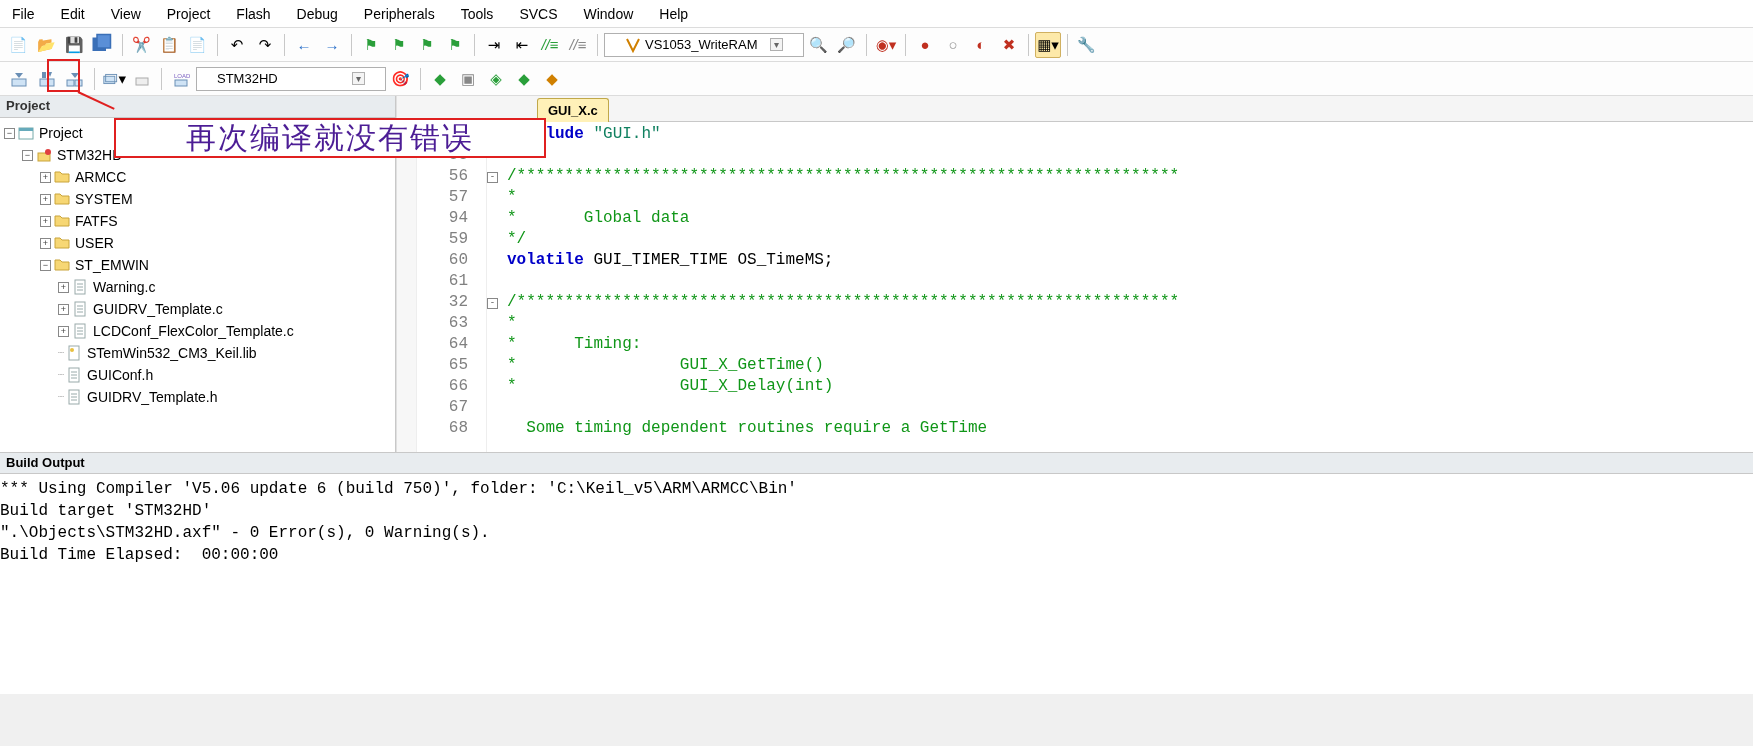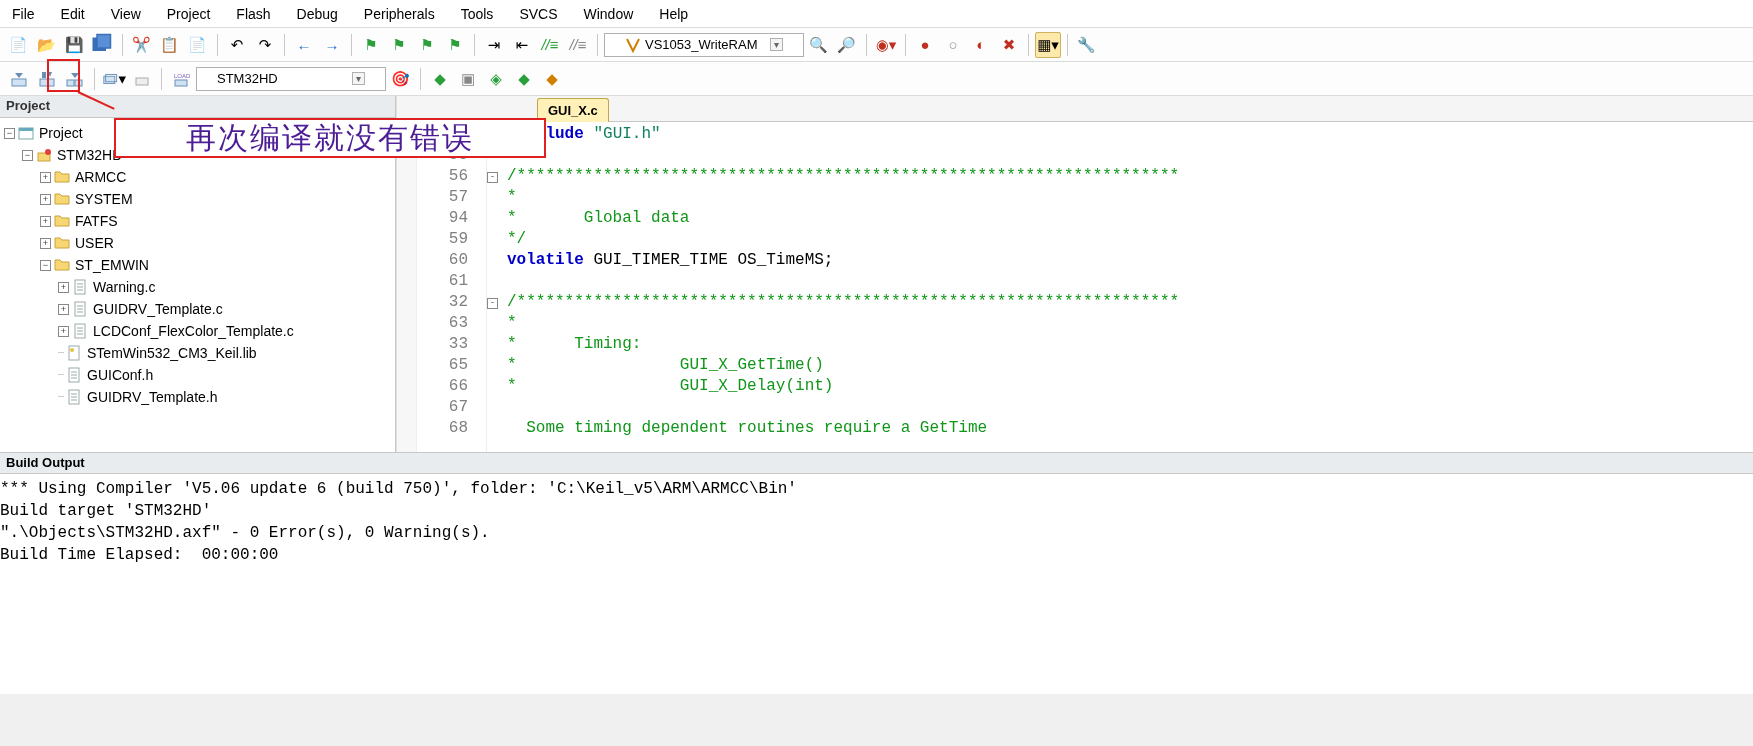--- a/index.html
+++ b/index.html
@@ -537,21 +537,21 @@
           <div>54</div>
           <div>55</div>
           <div>56</div>
           <div>57</div>
           <div>94</div>
           <div>59</div>
           <div>60</div>
           <div>61</div>
           <div>32</div>
           <div>63</div>
-          <div>33</div>
+          <div>64</div>
           <div>65</div>
           <div>66</div>
           <div>67</div>
           <div>68</div>
         </div>
       <div class="fold-col" id="foldcol">
           <div>&nbsp;</div>
           <div>&nbsp;</div>
           <div><span class="fold-box">-</span></div>
           <div>&nbsp;</div>

